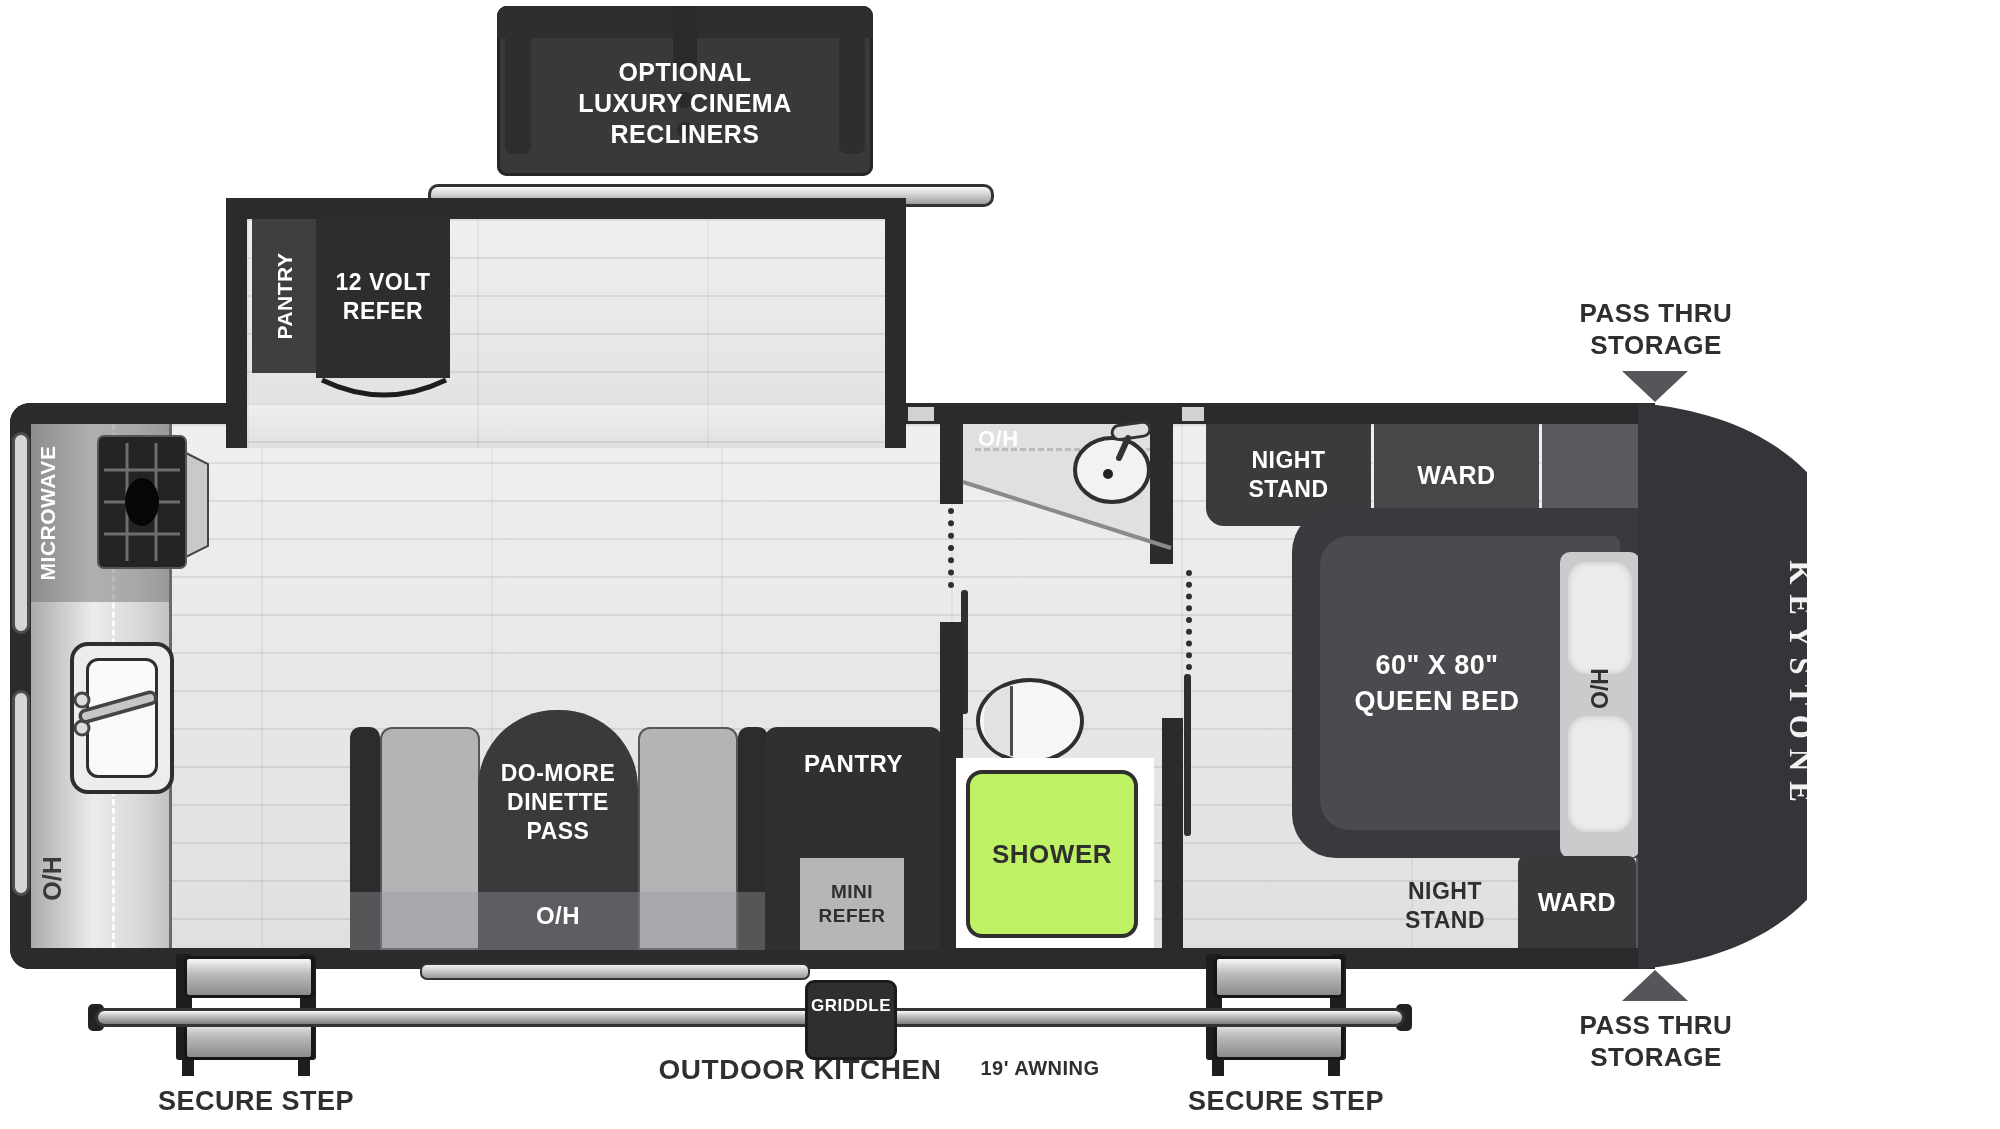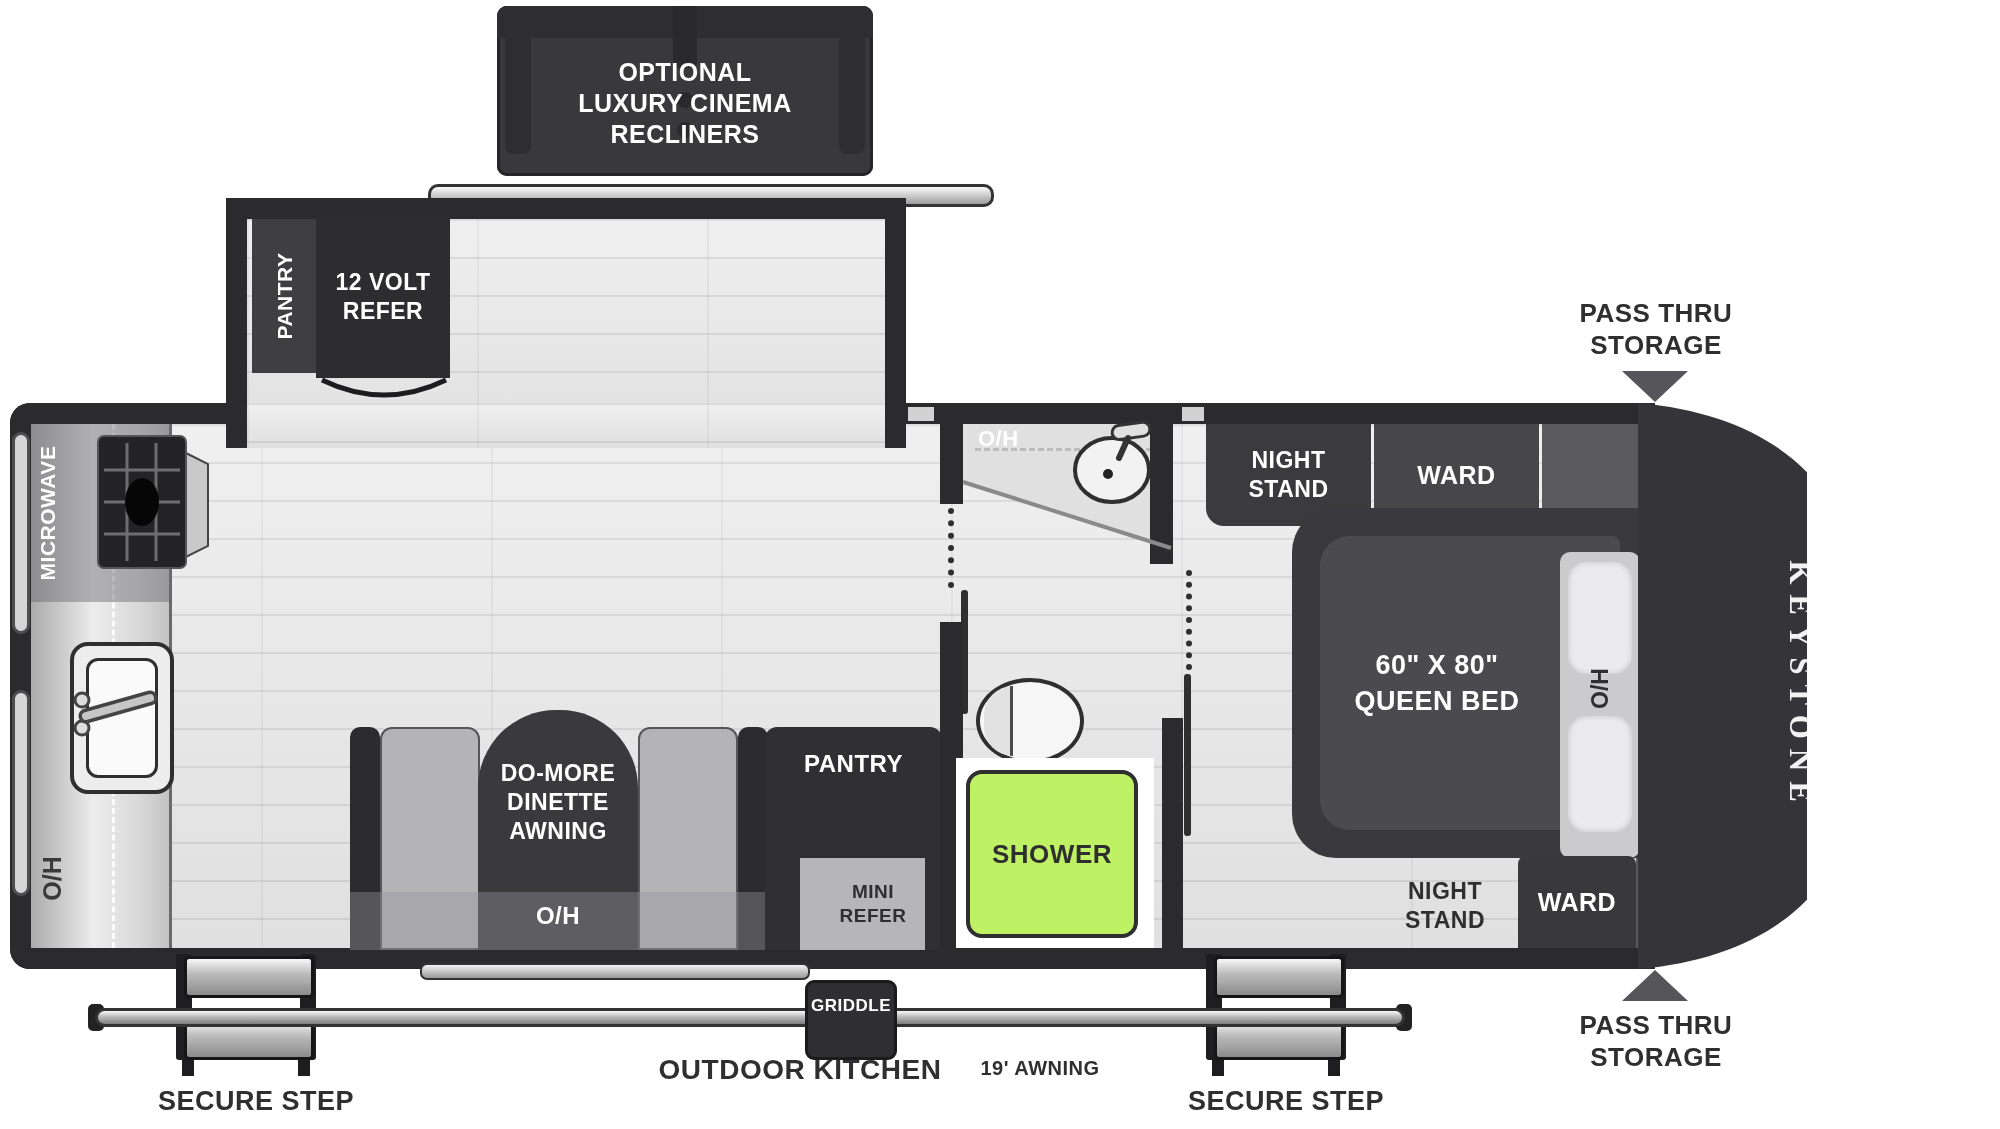--- a/index.html
+++ b/index.html
@@ -82,33 +82,33 @@
   </div>
 
   <div class="a" style="left:350px;top:727px;width:30px;height:223px;background:#2c2c2e;border-radius:10px 10px 0 0;"></div>
   <div class="a" style="left:380px;top:727px;width:100px;height:223px;background:#b4b4b7;border:2px solid #55555a;border-radius:12px 12px 0 0;box-sizing:border-box;"></div>
   <div class="a" style="left:638px;top:727px;width:100px;height:223px;background:#b4b4b7;border:2px solid #55555a;border-radius:12px 12px 0 0;box-sizing:border-box;"></div>
   <div class="a" style="left:738px;top:727px;width:30px;height:223px;background:#2c2c2e;border-radius:10px 10px 0 0;"></div>
   <div class="a" style="left:478px;top:710px;width:160px;height:240px;background:#3a3a3d;border-radius:78px 78px 0 0;">
     <div class="a f col lines" style="left:0;top:42px;width:160px;height:100px;font-size:23px;line-height:29px;">
       <span class="w">DO-MORE</span>
       <span class="w">DINETTE</span>
-      <span class="w">AWNING</span>
+      <span class="w">PASS</span>
     </div>
   </div>
   <div class="a" style="left:350px;top:892px;width:418px;height:58px;background:rgba(150,150,156,.4);"></div>
   <div class="a f" style="left:478px;top:892px;width:160px;height:48px;">
     <span class="w" style="font-size:24px;">O/H</span>
   </div>
 
   <div class="a" style="left:765px;top:727px;width:177px;height:223px;background:#303033;border-radius:12px 12px 0 0;">
     <div class="a f" style="left:0;top:14px;width:177px;height:46px;">
       <span class="w" style="font-size:24px;">PANTRY</span>
     </div>
-    <div class="a f col lines" style="left:35px;top:131px;width:104px;height:92px;background:#b6b6b9;font-size:19px;line-height:24px;padding-left:21px;">
+    <div class="a f col lines" style="left:35px;top:131px;width:104px;height:92px;background:#b6b6b9;font-size:19px;line-height:24px;">
       <span class="d">MINI</span>
       <span class="d">REFER</span>
     </div>
   </div>
 
   <div class="a wall" style="left:940px;top:424px;width:23px;height:80px;"></div>
   <div class="a dotline" style="left:948px;top:508px;height:80px;"></div>
   <div class="a" style="left:961px;top:590px;width:7px;height:124px;background:#2f2f2f;border-radius:3px;"></div>
   <div class="a wall" style="left:940px;top:622px;width:23px;height:326px;"></div>
 

